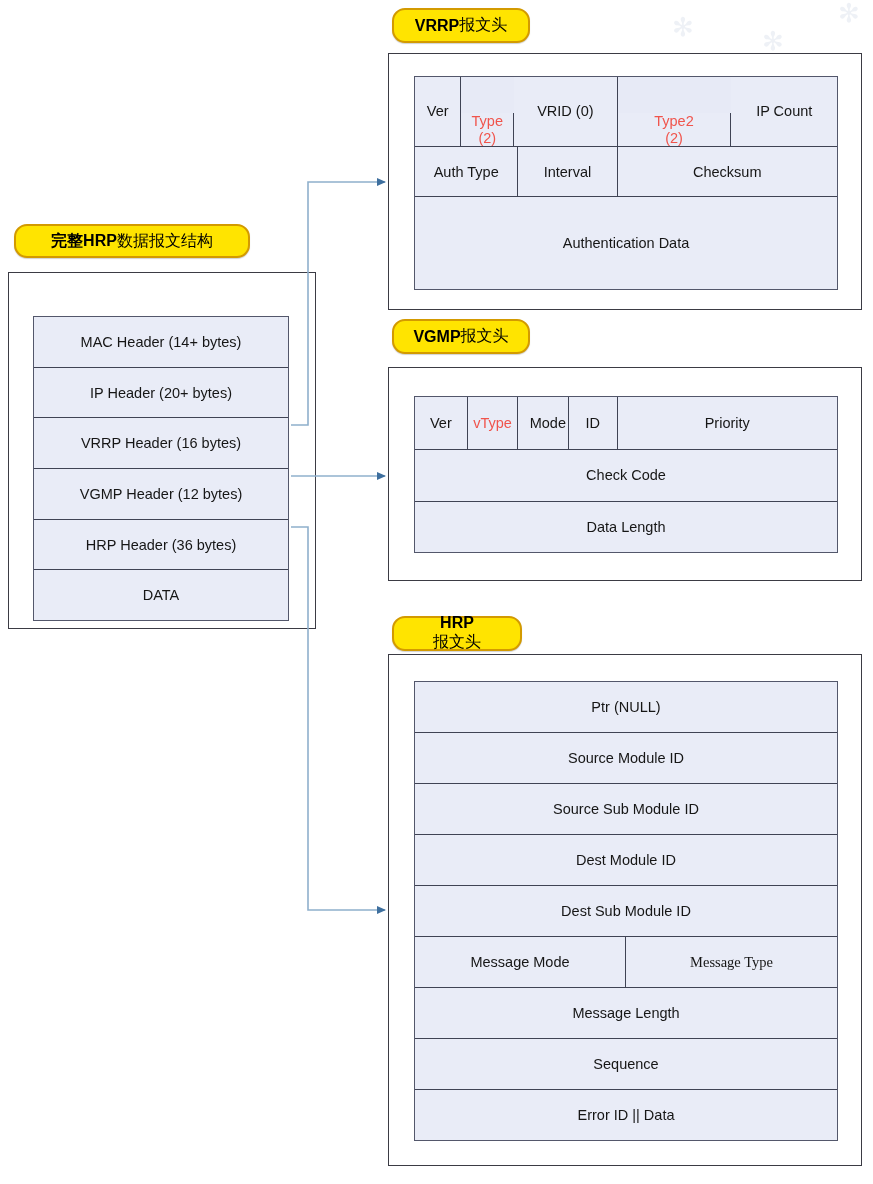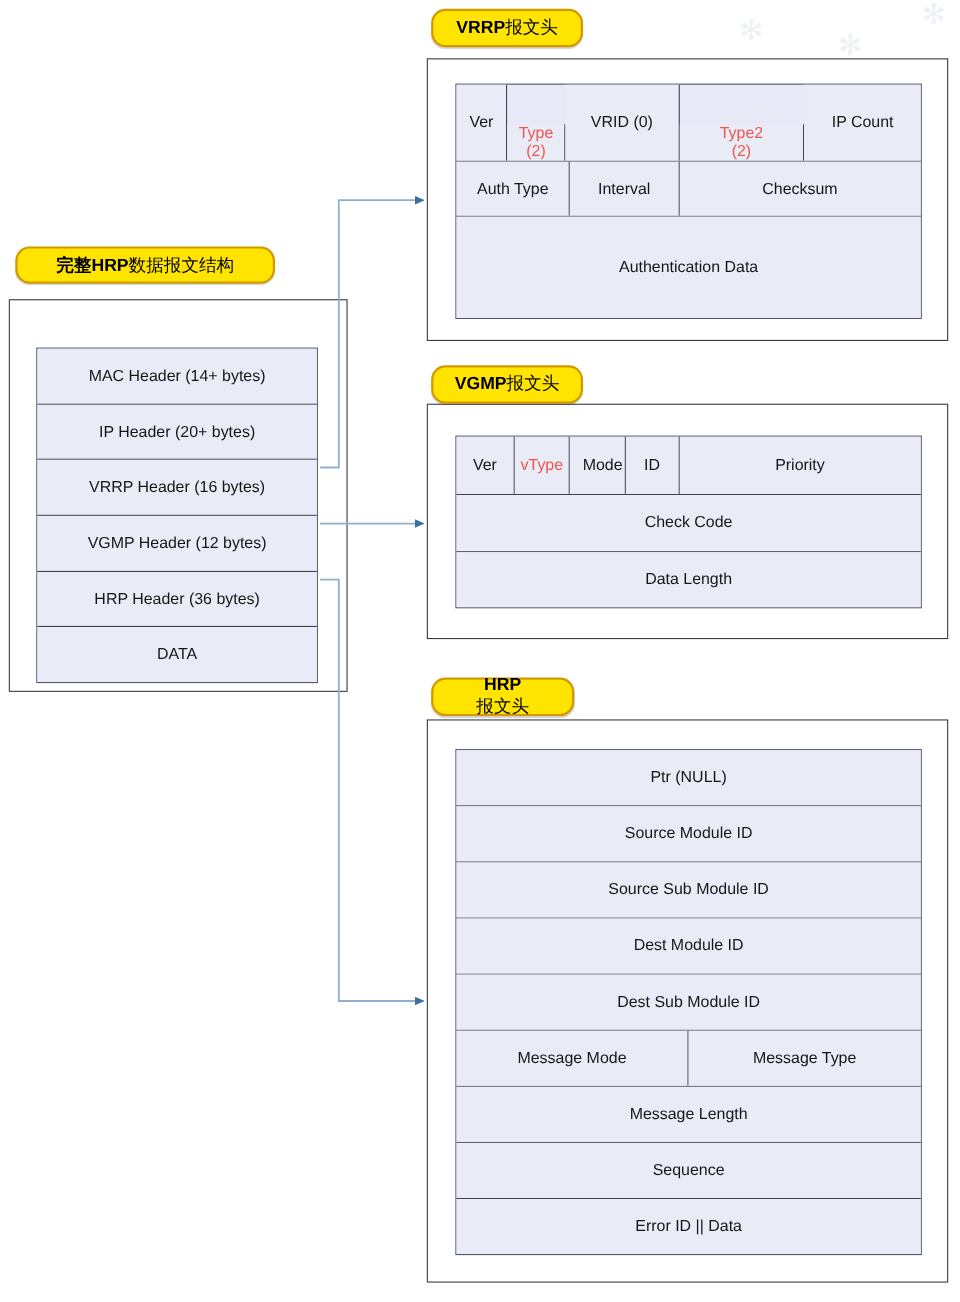--- a/index.html
+++ b/index.html
@@ -206,21 +206,21 @@
           <span>Checksum</span>
         </div>
       </div>
       <div class="frow" style="flex: 1 1 auto;">
         <div class="fcell" style="width: 100%; flex: 0 0 100%;">
           <span>Authentication Data</span>
         </div>
       </div>
     </div>
 
-  <div class="badge" style="left:392px; top:332px; width:138px; height:35px;">
+  <div class="badge" style="left:392px; top:319px; width:138px; height:35px;">
     <span class="b-strong">VGMP</span>
       <span class="b-cjk">报文头</span>
   </div>
 
   <div class="frame" style="left:388px; top:367px; width:474px; height:214px;"></div>
 
   <div class="ftable" id="vgmp-table" style="left:414px; top:396px; width:424px; height:157px;">
       <div class="frow" style="flex: 0 0 53px;">
         <div class="fcell" style="width: 12.5%; flex: 0 0 12.5%;">
           <span>Ver</span>
@@ -280,21 +280,21 @@
       </div>
       <div class="frow">
         <div class="fcell" style="width: 100%; flex: 0 0 100%;">
           <span>Dest Sub Module ID</span>
         </div>
       </div>
       <div class="frow">
         <div class="fcell" style="width: 50%; flex: 0 0 50%;">
           <span>Message Mode</span>
         </div>
-        <div class="fcell" style="width: 50%; flex: 0 0 50%;">
+        <div class="fcell" style="width: 50%; flex: 0 0 50%; font-family: Liberation Serif, serif;">
           <span>Message Type</span>
         </div>
       </div>
       <div class="frow">
         <div class="fcell" style="width: 100%; flex: 0 0 100%;">
           <span>Message Length</span>
         </div>
       </div>
       <div class="frow">
         <div class="fcell" style="width: 100%; flex: 0 0 100%;">

